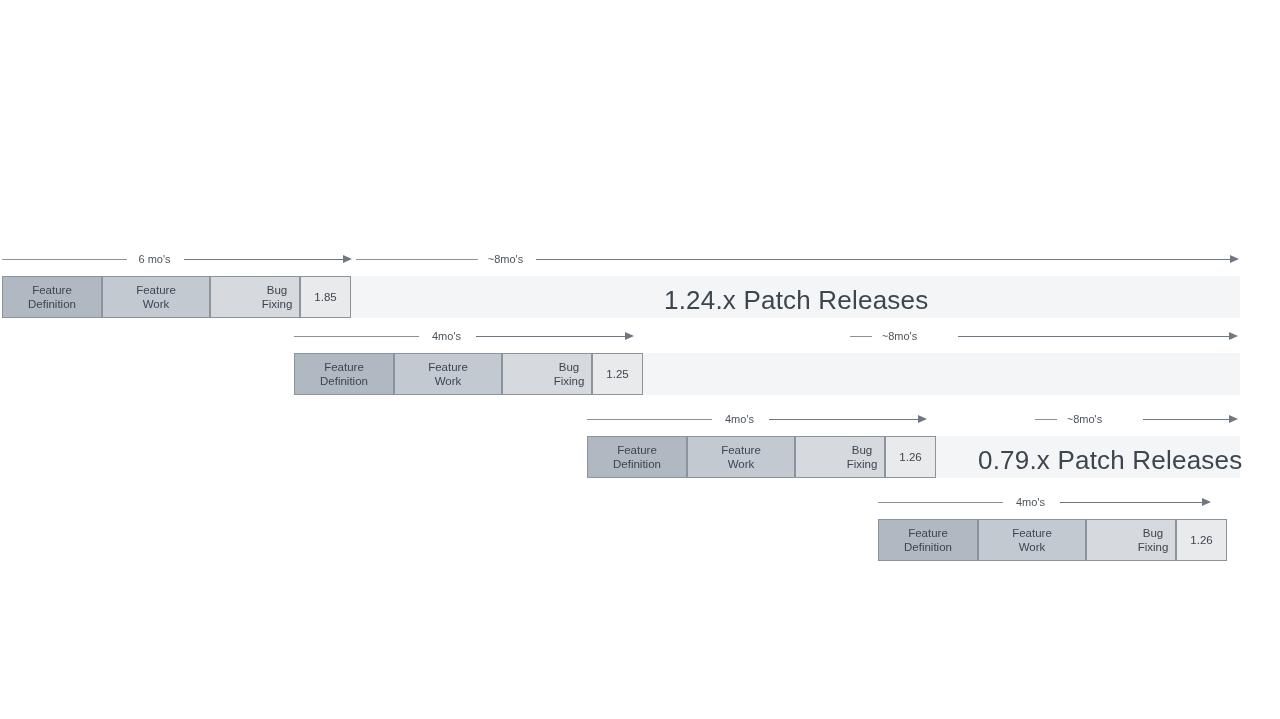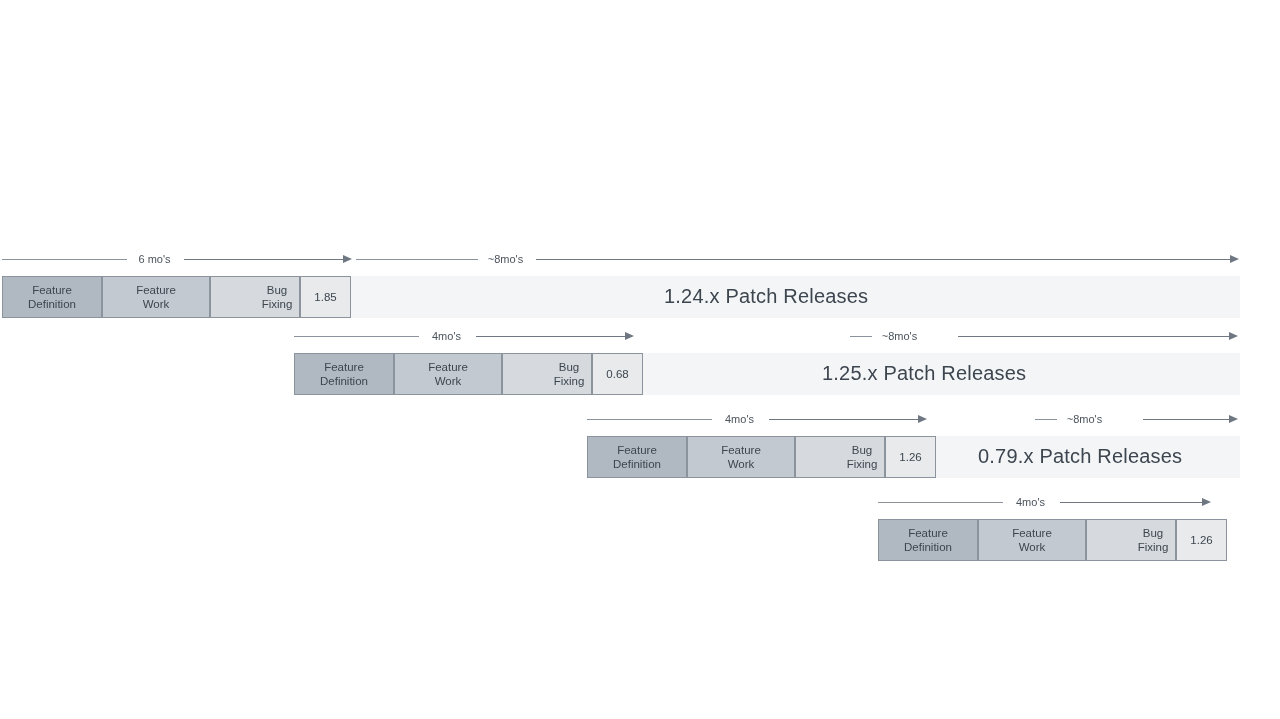--- a/index.html
+++ b/index.html
@@ -26,21 +26,21 @@
 
   
   .patch-band {
     position: absolute;
     background: #f3f5f7;
     box-sizing: border-box;
   }
   .patch-band-label {
     position: absolute;
     white-space: nowrap;
-    font-size: 20px;
+    font-size: 26px;
     font-weight: 400;
     color: #3d464f;
     letter-spacing: 0.2px;
   }
 
   
   .phase-row {
     position: absolute;
     display: flex;
     box-sizing: border-box;
@@ -145,37 +145,36 @@
     <div class="head" style="left:331px;"></div>
   </div>
 
   <div class="measure" style="left:850px; top:327px; width:390px;">
     <div class="seg thin" style="left:0px; width:22px;"></div>
     <div class="mlabel" style="left:22px; width:55px;">~8mo's</div>
     <div class="seg" style="left:108px; width:272px;"></div>
     <div class="head" style="left:379px;"></div>
   </div>
 
-  <div class="patch-band-label" style="left:822px; top:362px;">1.25.x Patch Releases</div>
 
   <div class="phase-row" style="left:294px; top:353px; height:42px;">
     <div class="phase tone-dark" style="width:100px; height:42px;">
       <span class="phase-line">Feature</span>
       <span class="phase-line">Definition</span>
     </div>
     <div class="phase tone-mid" style="width:108px; height:42px;">
       <span class="phase-line">Feature</span>
       <span class="phase-line">Work</span>
     </div>
     <div class="phase tone-light" style="width:90px; height:42px;">
       <span class="phase-line">Bug</span>
       <span class="phase-line">Fixing</span>
     </div>
     <div class="phase tone-vlight" style="width:51px; height:42px;">
-      <span class="phase-line">0.68</span>
+      <span class="phase-line">1.25</span>
     </div>
   </div>
 
   <div class="patch-band" style="left:587px; top:436px; width:653px; height:42px;"></div>
 
   <div class="measure" style="left:587px; top:410px; width:350px;">
     <div class="seg thin" style="left:0px; width:125px;"></div>
     <div class="mlabel" style="left:125px; width:55px;">4mo's</div>
     <div class="seg" style="left:182px; width:149px;"></div>
     <div class="head" style="left:331px;"></div>

